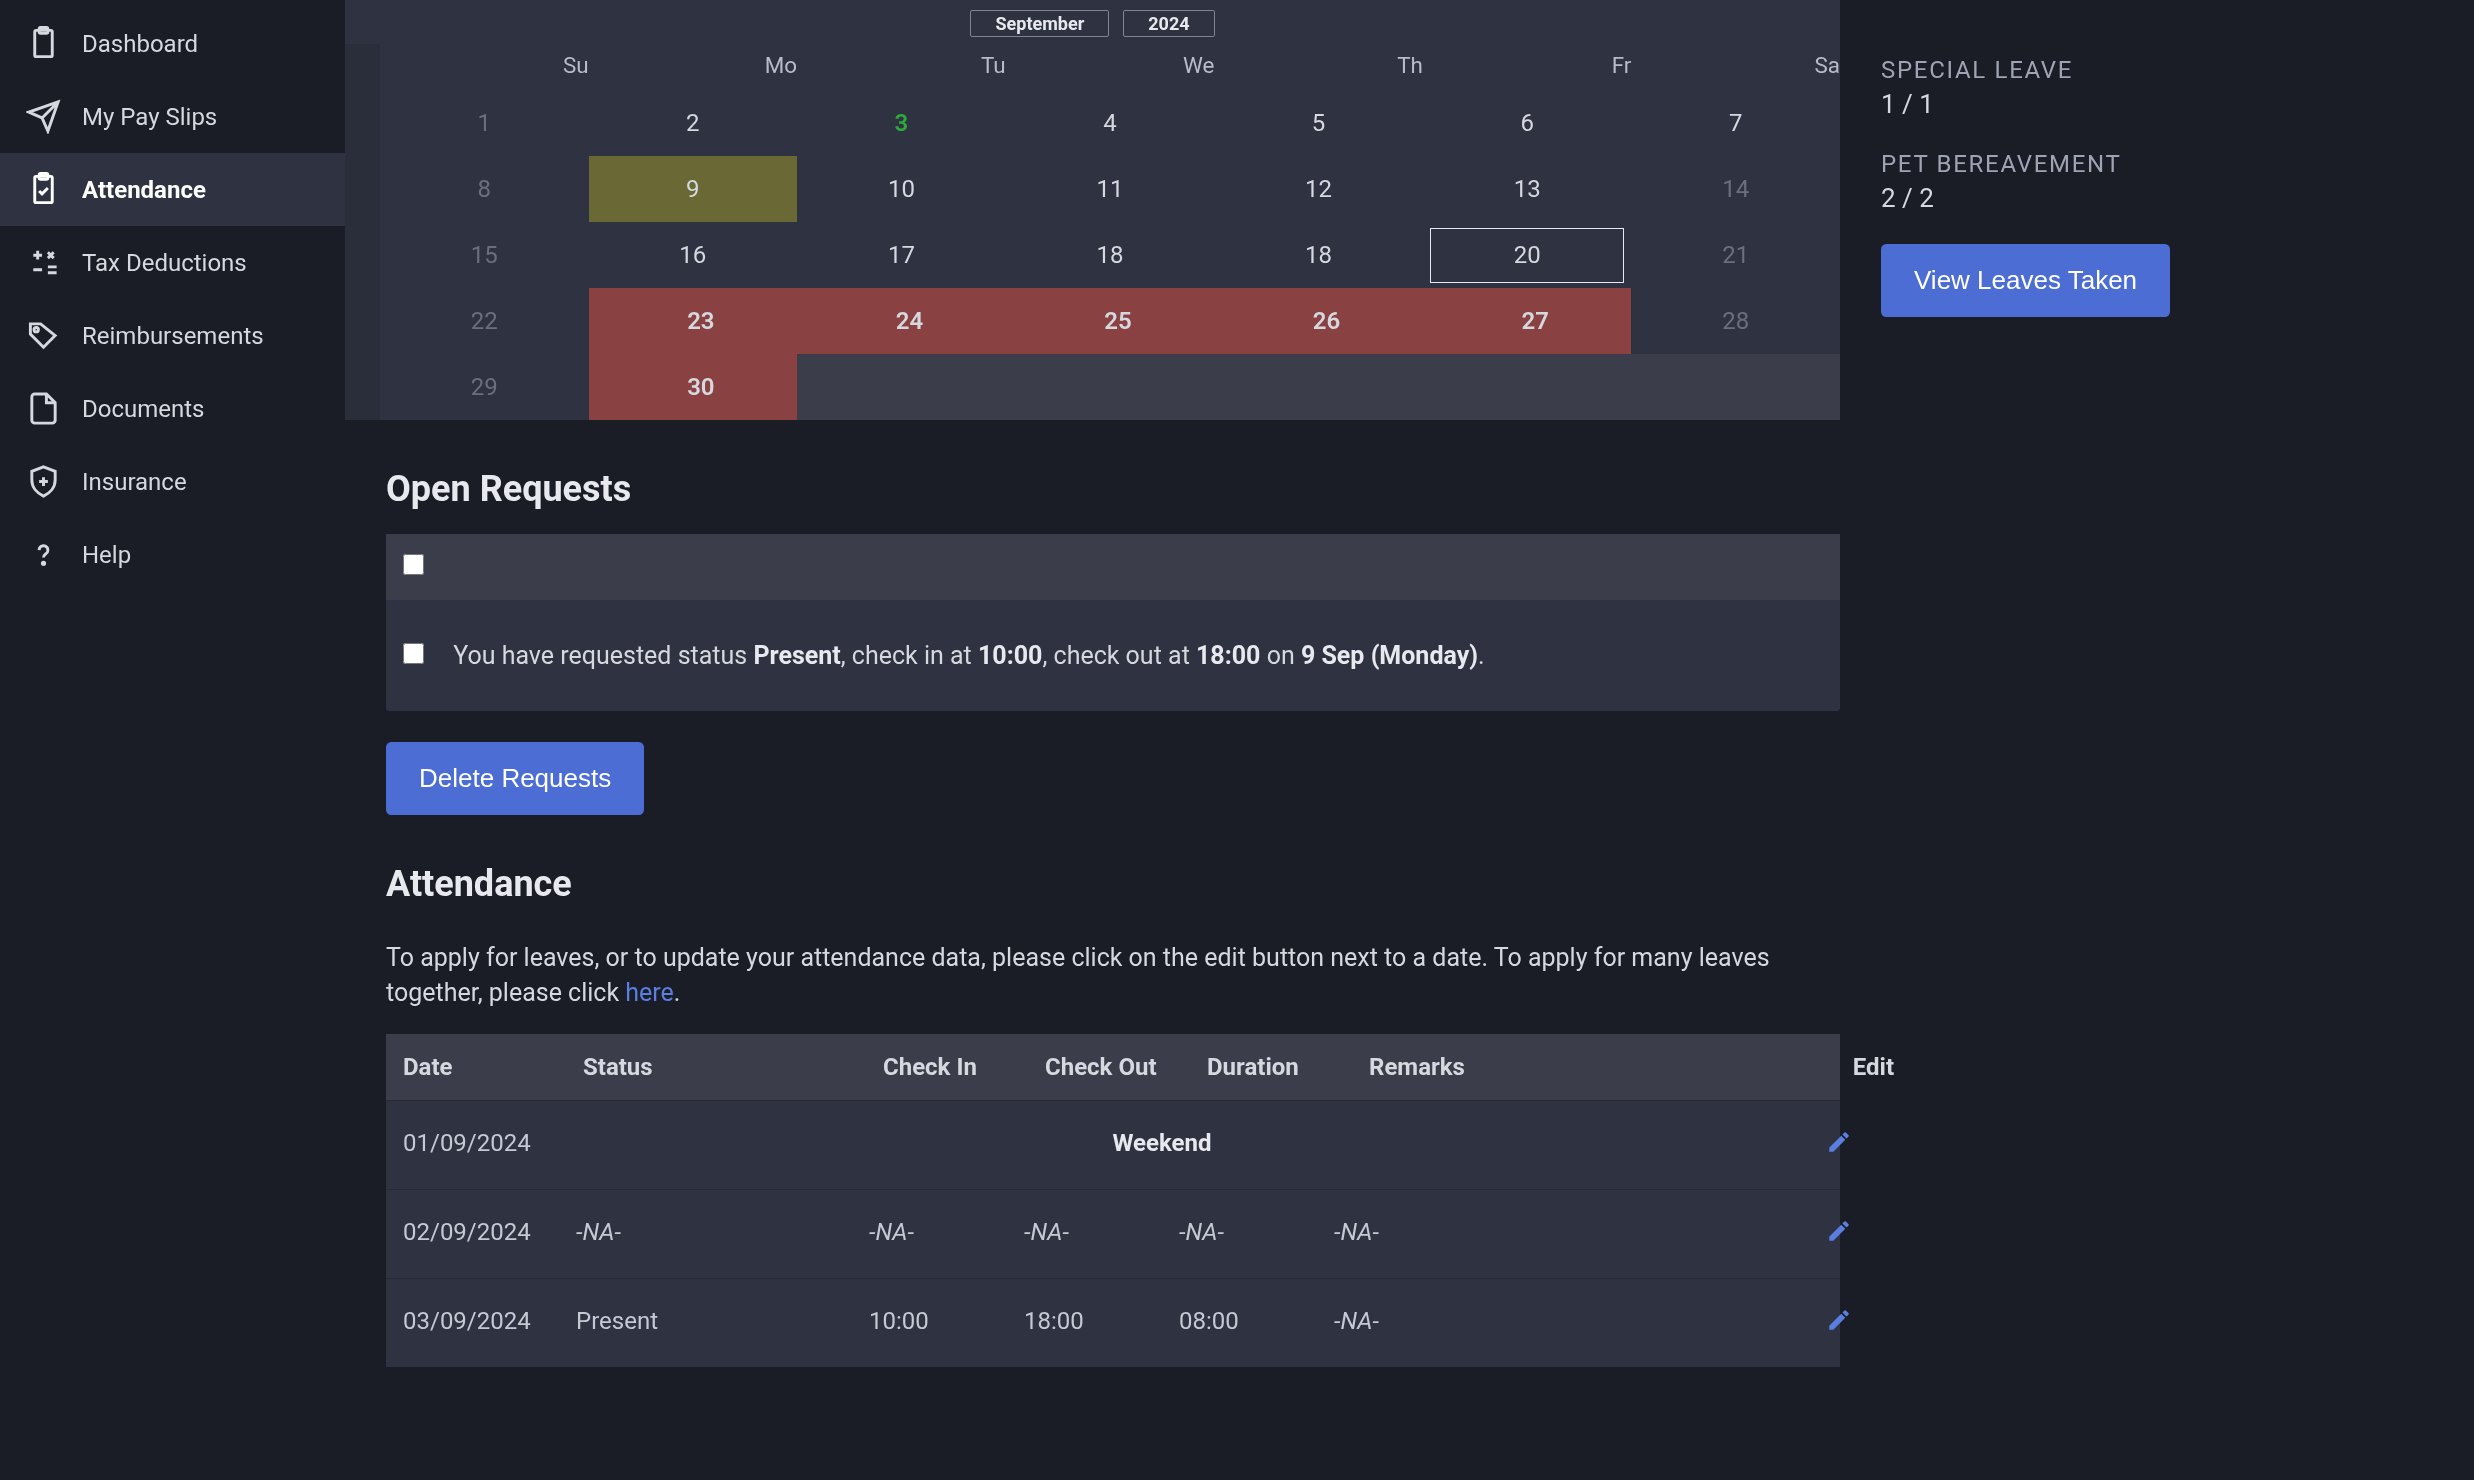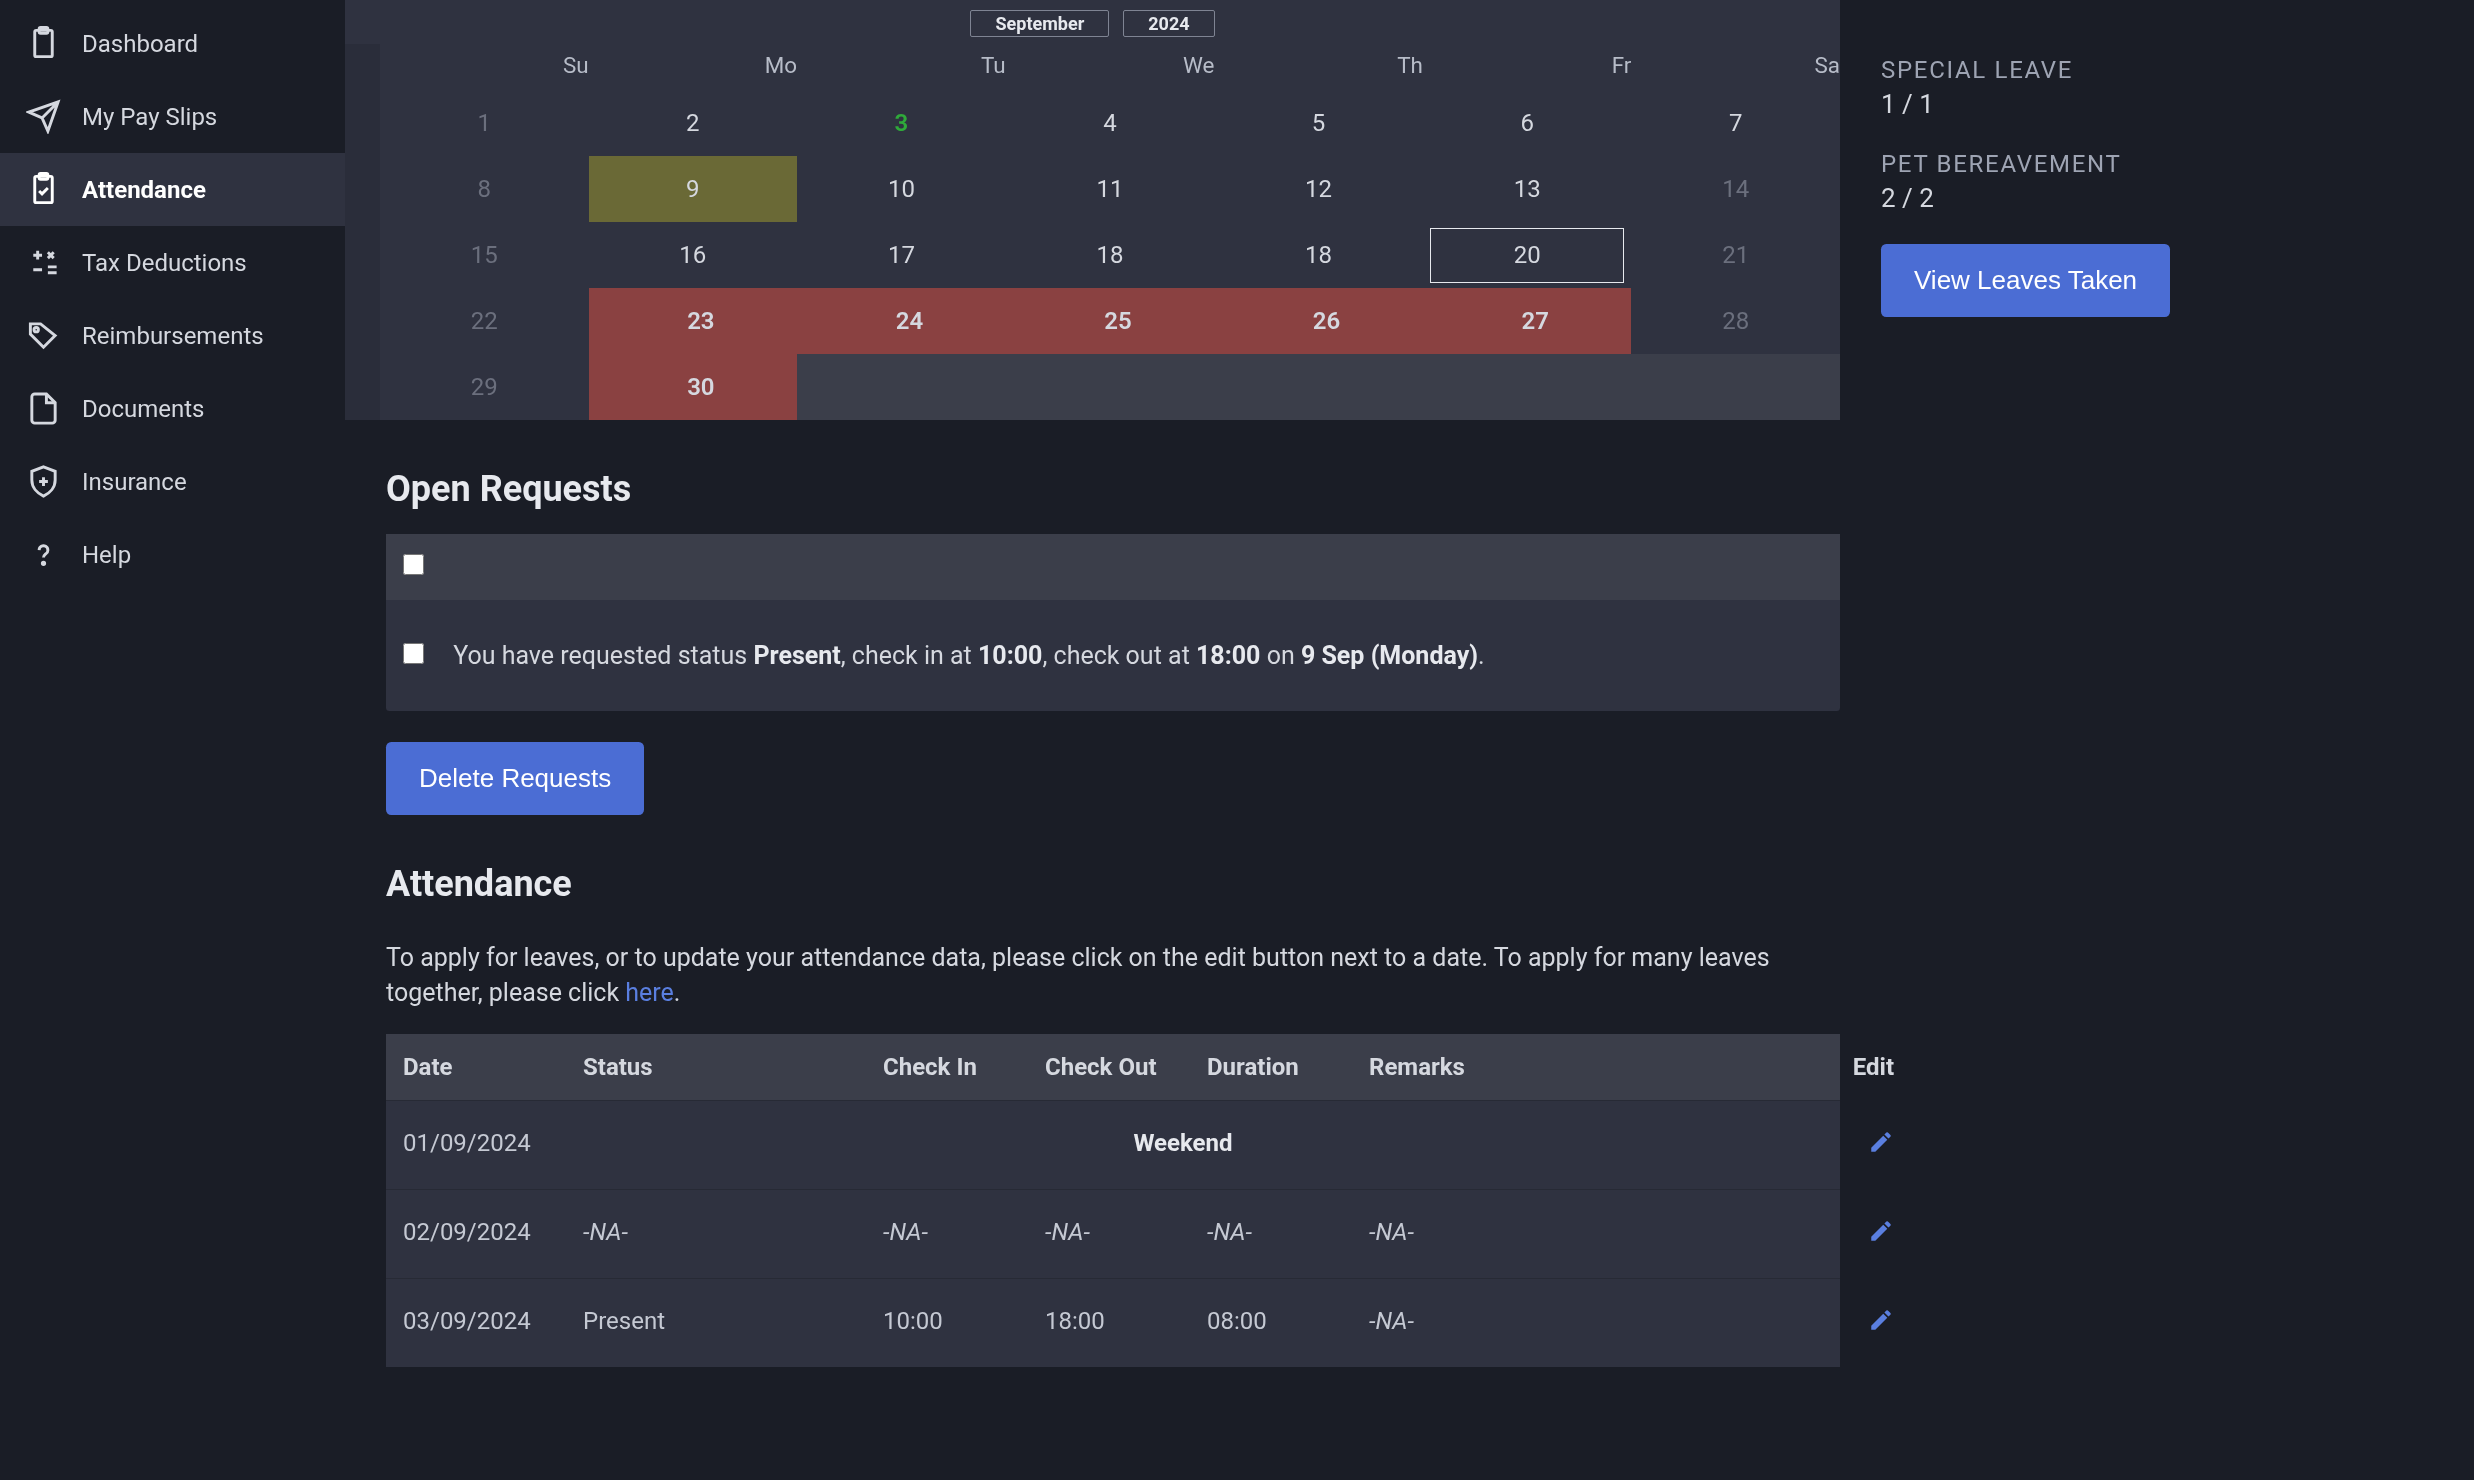--- a/index.html
+++ b/index.html
@@ -159,21 +159,20 @@
   grid-template-columns: 173px 293px 155px 155px 155px 414px 104px;
   background: #3b3e4a;
   font-weight: 700;
   padding: 19px 17px;
   gap: 7px;
 }
 .att-row {
   display: grid;
   grid-template-columns: 173px 293px 155px 155px 155px 414px 104px;
   padding: 28px 17px;
-  gap: 7px;
   background: #2f3240;
   border-top: 1.7px solid #272a35;
   color: #c5c9d3;
 }
 .att-row .weekend {
   grid-column: 2 / span 5;
   text-align: center;
   font-weight: 700;
   color: #e7e9ee;
 }

